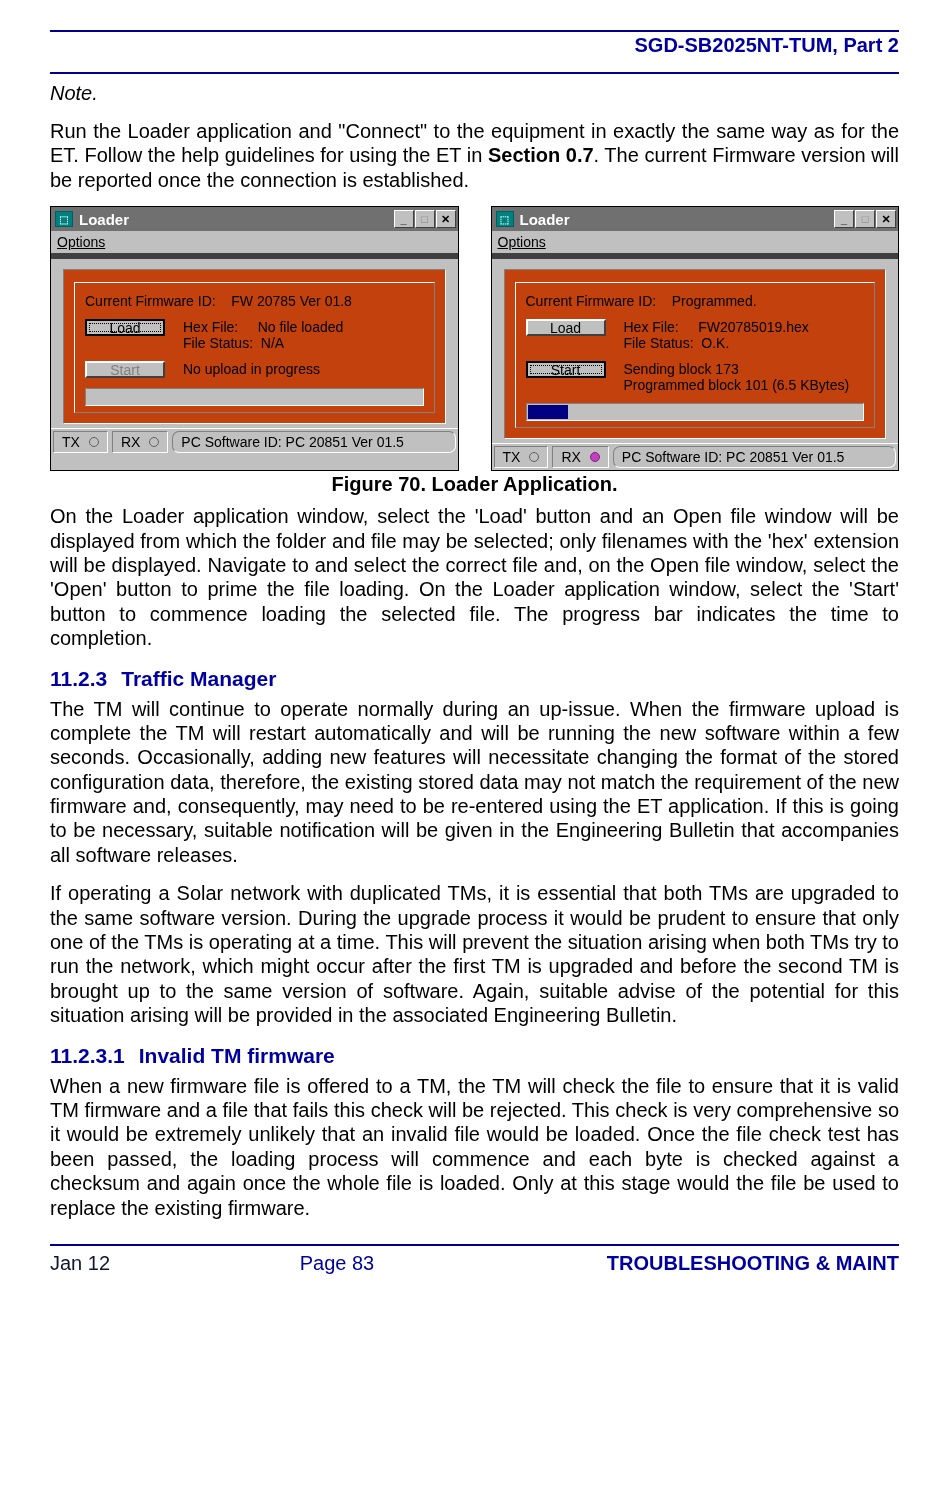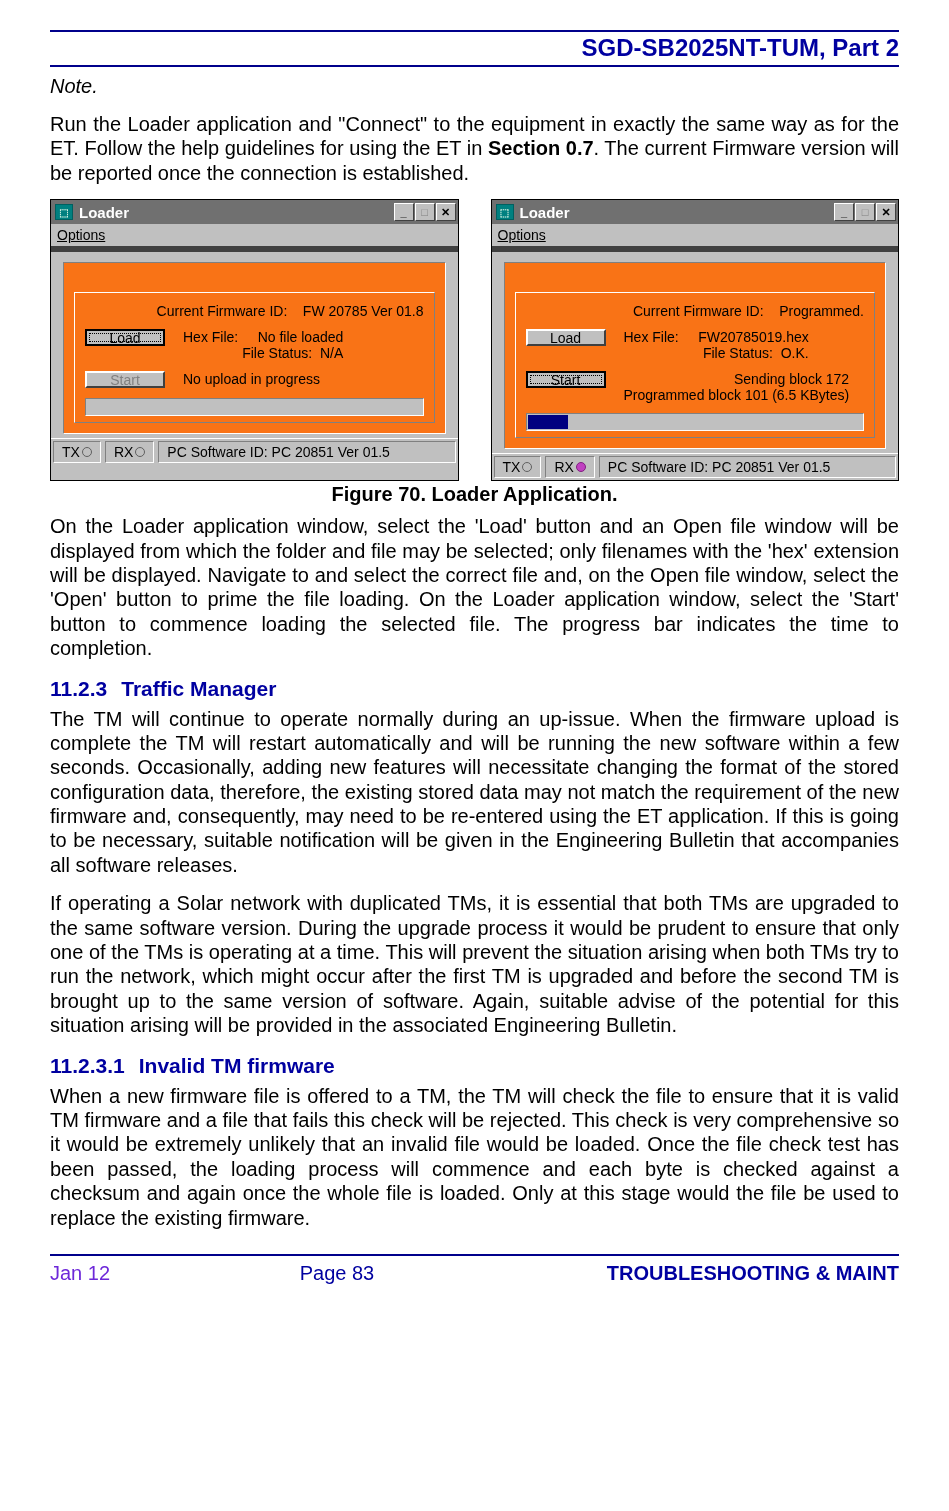--- a/index.html
+++ b/index.html
@@ -15,22 +15,22 @@
   }
   .top-rule {
     border: none;
     border-top: 2px solid #00008b;
     margin: 0 0 2px 0;
   }
   .header-line {
     text-align: right;
     color: #0000a0;
     font-weight: bold;
-    font-size: 24px;
-    margin-bottom: 3px;
+    font-size: 20px;
+    margin-bottom: 15px;
   }
   .header-rule {
     border: none;
     border-top: 2px solid #00008b;
     margin: 0 0 8px 0;
   }
   .note-label {
     font-weight: normal;
     font-style: italic;
     font-size: 20px;
@@ -95,24 +95,23 @@
     border-bottom: 6px solid #404040;
     font-size: 14px;
   }
   .menubar span { text-decoration: underline; text-decoration-color: currentColor; text-underline-offset: 1px; }
   .client {
     padding: 10px 12px 4px 12px;
   }
   .group {
     border: 1px solid #808080;
     border-right-color: #fff; border-bottom-color: #fff;
-    padding: 29px 10px 10px 10px;
+    padding: 12px 10px 10px 10px;
     position: relative;
-    background: #f97316;
-    text-align: right;
+    background: #c2410c;
   }
   .group-inner {
     border: 1px solid #fff;
     border-right-color: #808080; border-bottom-color: #808080;
     padding: 10px 10px 6px 10px;
   }
   .row { display: flex; align-items: flex-start; margin-bottom: 10px; }
   .btn3d {
     width: 80px; height: 17px;
     background: #c0c0c0;
@@ -146,24 +145,24 @@
     align-items: center;
     border-top: 1px solid #fff;
     background: #c0c0c0;
     font-size: 14px;
   }
   .statusbar .cell {
     padding: 3px 8px;
     border-top: 1px solid #808080; border-left: 1px solid #808080;
     border-right: 1px solid #fff; border-bottom: 1px solid #fff;
     margin: 2px;
-    display: flex; align-items: center; gap: 2px;
+    display: flex; align-items: center; gap: 9px;
     height: 22px;
   }
-  .statusbar .cell.wide { flex: 1; }
+  .statusbar .cell.wide { flex: 1; border-radius: 7px; }
   .led {
     width: 10px; height: 10px; border-radius: 50%;
     border: 1px solid #606060;
     background: #c0c0c0;
   }
   .led.on { background: #c040c0; border-color: #802080; }
   .fig-caption {
     text-align: center;
     font-weight: bold;
     font-size: 20px;
@@ -180,21 +179,21 @@
     border: none;
     border-top: 2px solid #00008b;
     margin: 24px 0 6px 0;
   }
   .footer {
     display: flex;
     font-size: 20px;
     color: #0000a0;
     font-weight: bold;
   }
-  .footer .l { flex: 1; text-align: left; color: #6d28d9; font-weight: normal; }
+  .footer .l { flex: 1; text-align: left; color: #0f172a; font-weight: normal; }
   .footer .c { flex: 1; color: #0000a0; font-weight: normal; }
   .footer .r { flex: 1.4; text-align: right; }
 </style>
 </head>
 <body>
 
 <div class="page">
   <hr class="top-rule">
   <div class="header-line">SGD-SB2025NT-TUM, Part 2</div>
   <hr class="header-rule">
@@ -282,21 +281,21 @@
           <div class="row">
             <div class="btn3d">Load</div>
             <div style="margin-left:18px">
               <div><span class="lblcol">Hex File:</span>&nbsp;&nbsp;&nbsp;&nbsp;&nbsp;<span>FW20785019.hex</span></div>
               <div><span class="lblcol">File Status:</span>&nbsp;&nbsp;<span>O.K.</span></div>
             </div>
           </div>
           <div class="row">
             <div class="btn3d focus">Start</div>
             <div style="margin-left:18px">
-              <div>Sending block 172</div>
+              <div>Sending block 173</div>
               <div>Programmed block 101 (6.5 KBytes)</div>
             </div>
           </div>
           <div class="progress">
             <div class="fill" style="width:12%"></div>
           </div>
         </div>
           </div>
       </div>
       <div class="statusbar">

